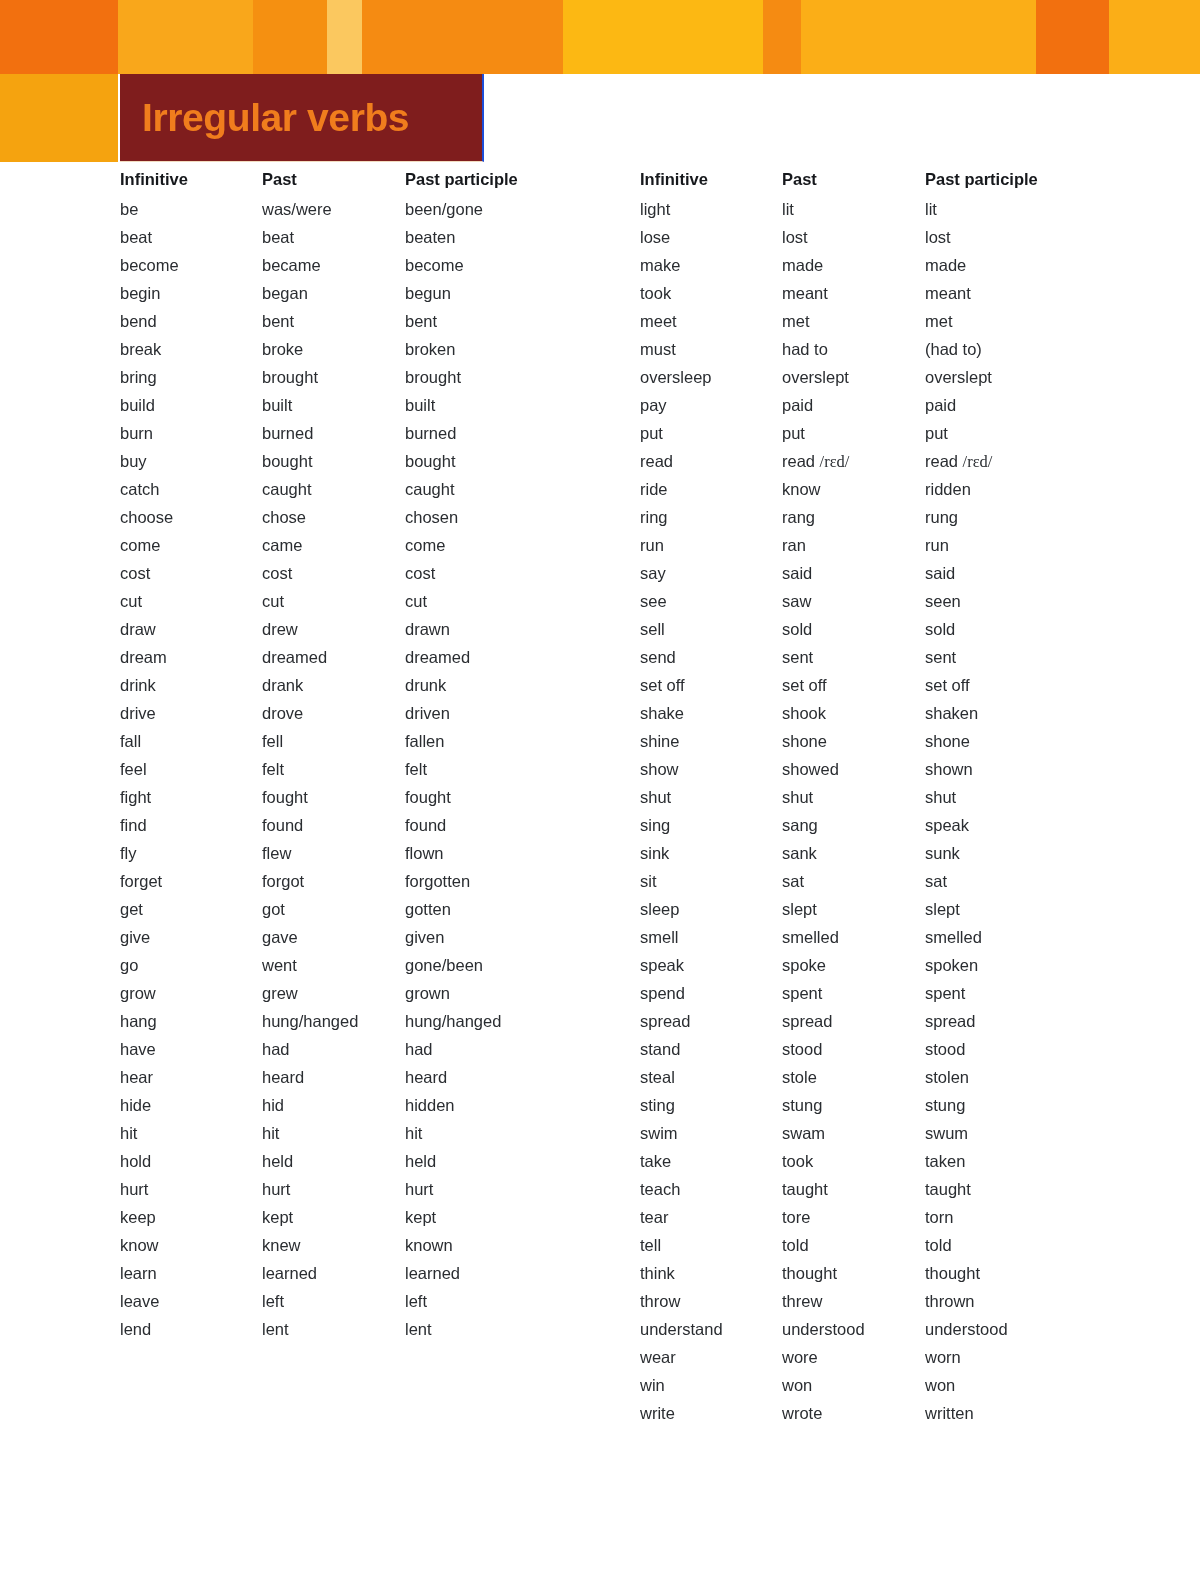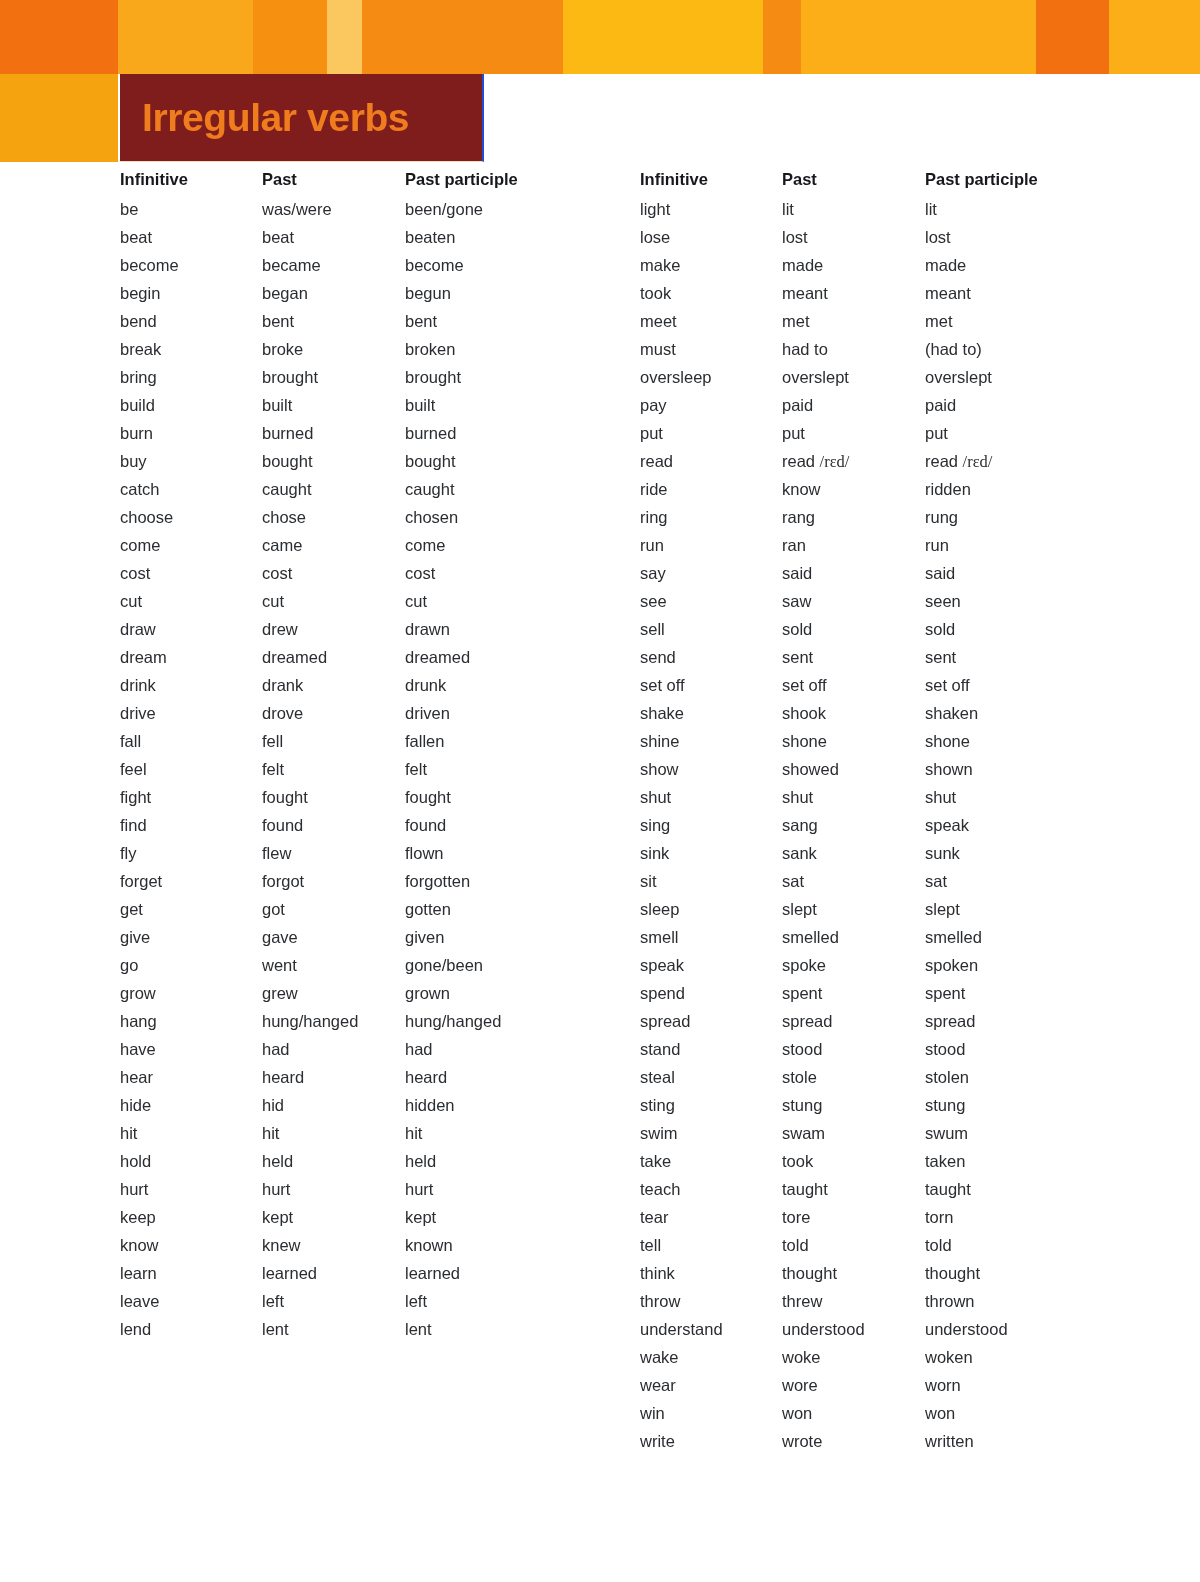--- a/index.html
+++ b/index.html
@@ -536,25 +536,20 @@
         <div class="col c1">throw</div>
         <div class="col c2">threw</div>
         <div class="col c3">thrown</div>
       </div>
       <div class="trow">
         <div class="col c1">understand</div>
         <div class="col c2">understood</div>
         <div class="col c3">understood</div>
       </div>
       <div class="trow">
-        <div class="col c1">wake</div>
-        <div class="col c2">woke</div>
-        <div class="col c3">woken</div>
-      </div>
-      <div class="trow">
         <div class="col c1">wear</div>
         <div class="col c2">wore</div>
         <div class="col c3">worn</div>
       </div>
       <div class="trow">
         <div class="col c1">win</div>
         <div class="col c2">won</div>
         <div class="col c3">won</div>
       </div>
       <div class="trow">

